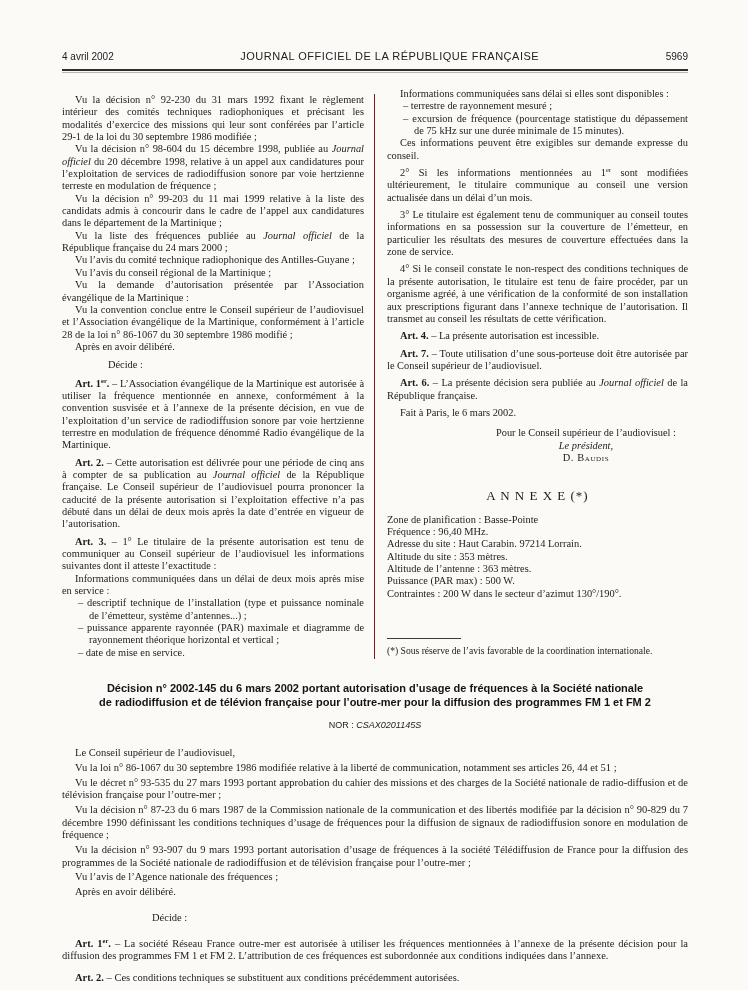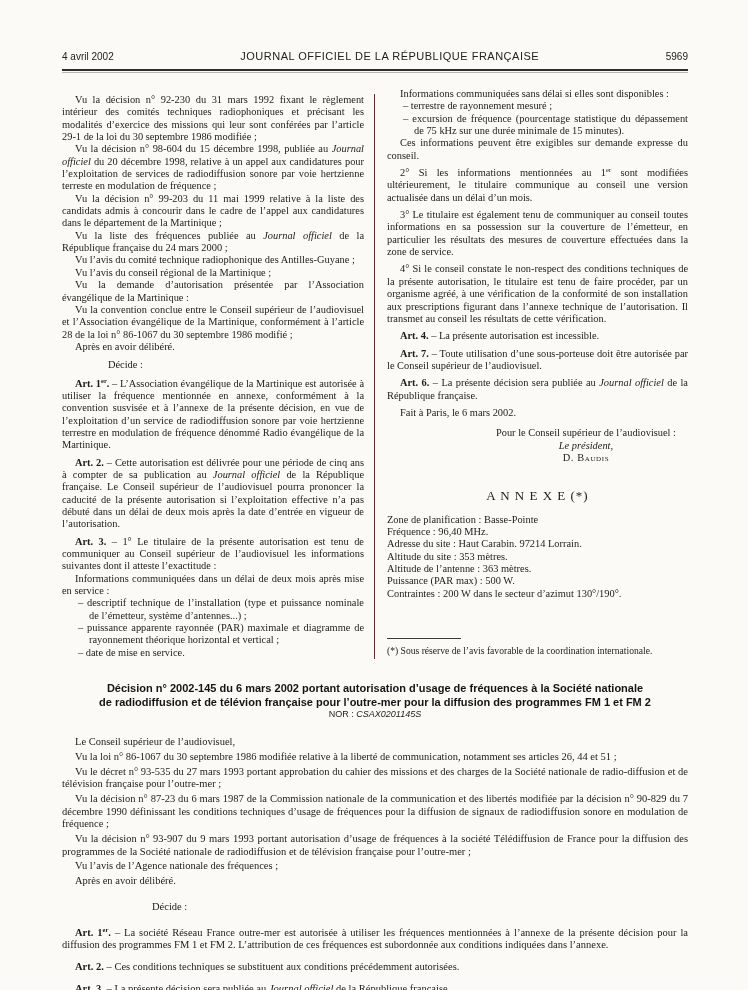--- a/index.html
+++ b/index.html
@@ -43,21 +43,21 @@
 
   .footnote { margin-top:auto; padding-top:16px; font-size:9.6px; padding-bottom:2px; }
   .footnote-rule { width:74px; border-top:1px solid #3a3a3a; margin-bottom:6px; }
   .footnote-text { text-indent:0; text-align:left; }
 
   
   .d2 { margin-top:22px; }
   .d2-title { font-family:"Liberation Sans", sans-serif; font-weight:700;
               font-size:11px; line-height:14px; text-align:center; color:#141414; }
   .d2-nor { font-family:"Liberation Sans", sans-serif; font-size:9px;
-            text-align:center; margin-top:0; }
+            text-align:center; margin-top:11px; }
   .nor-code { font-style:italic; }
   .d2-paras { margin-top:17px; font-size:10.5px; line-height:12.7px; }
   .d2-paras .para { margin-bottom:2px; }
   .d2-paras .kind-art { margin:9px 0; }
   .d2-paras .kind-decide { margin:13px 0 13px 90px; }
 </style>
 </head>
 <body>
 
 <div class="page">

